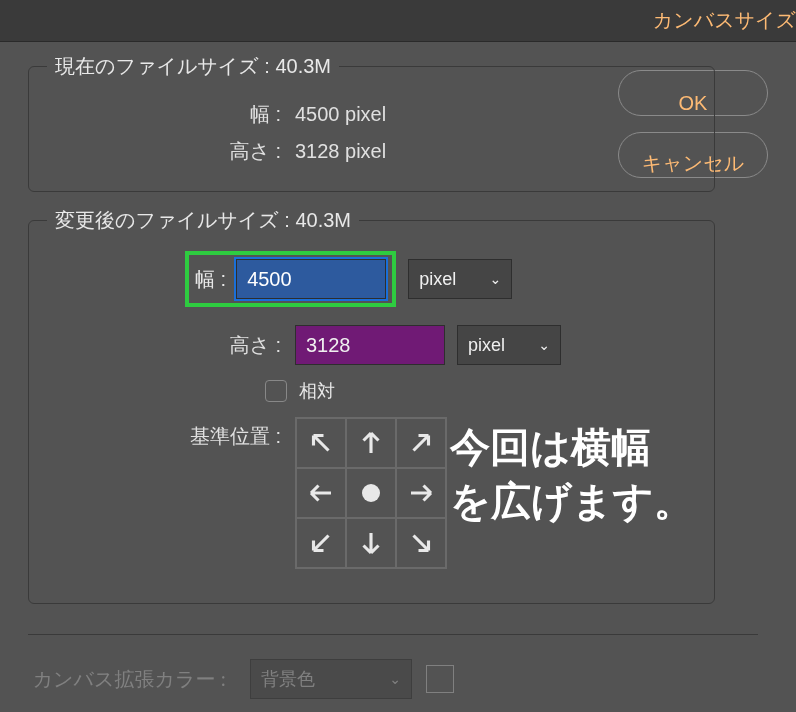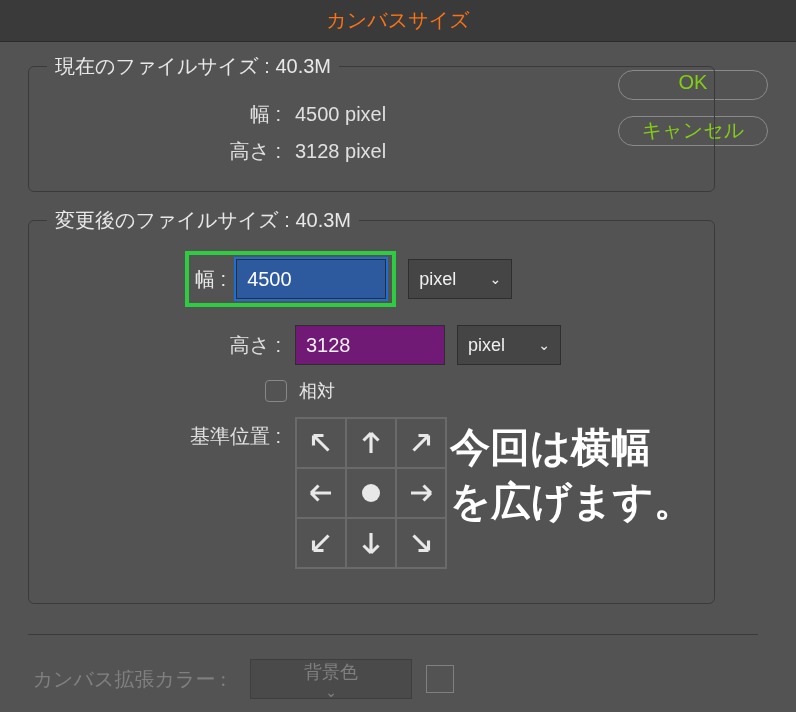--- a/index.html
+++ b/index.html
@@ -14,50 +14,50 @@
       font-family: -apple-system, "Hiragino Sans", "Hiragino Kaku Gothic ProN", sans-serif;
       color: #e8e8e8;
       font-size: 18px;
       overflow: hidden;
     }
     .titlebar {
       height: 42px;
       background: #3a3a3a;
       display: flex;
       align-items: center;
-      justify-content: center;
-      font-size: 20px;
-      color: #f97316;
+      justify-content: flex-end;
+      font-size: 20px;
+      color: #fdba74;
       border-bottom: 1px solid #2a2a2a;
     }
     .content {
       padding: 24px 28px;
       position: relative;
     }
     .left-col {
       width: 687px;
     }
     .right-col {
       position: absolute;
       right: 28px;
       top: 28px;
       width: 150px;
       display: flex;
       flex-direction: column;
       gap: 16px;
     }
     .btn {
-      height: 30px;
+      height: 46px;
       border-radius: 23px;
       border: 1px solid #8a8a8a;
       background: transparent;
-      color: #84cc16;
-      font-size: 20px;
-      display: flex;
-      align-items: flex-start;
+      color: #fdba74;
+      font-size: 20px;
+      display: flex;
+      align-items: flex-end;
       justify-content: center;
       cursor: pointer;
     }
     .group {
       border: 1px solid #3a3a3a;
       border-radius: 6px;
       position: relative;
       padding: 24px 20px 16px 20px;
       margin-bottom: 28px;
     }
@@ -132,23 +132,22 @@
     .dropdown-disabled {
       width: 162px;
       height: 40px;
       background: #4a4a4a;
       border: 1px solid #3e3e3e;
       color: #808080;
       font-size: 18px;
       display: flex;
       align-items: center;
       justify-content: space-between;
-      padding: 0 18px;
+      padding: 0 10px;
       margin-left: 12px;
-      flex-direction: column;
     }
     .checkbox {
       width: 22px;
       height: 22px;
       border: 1px solid #888;
       border-radius: 4px;
       background: transparent;
       margin-right: 12px;
     }
     .anchor-grid {

